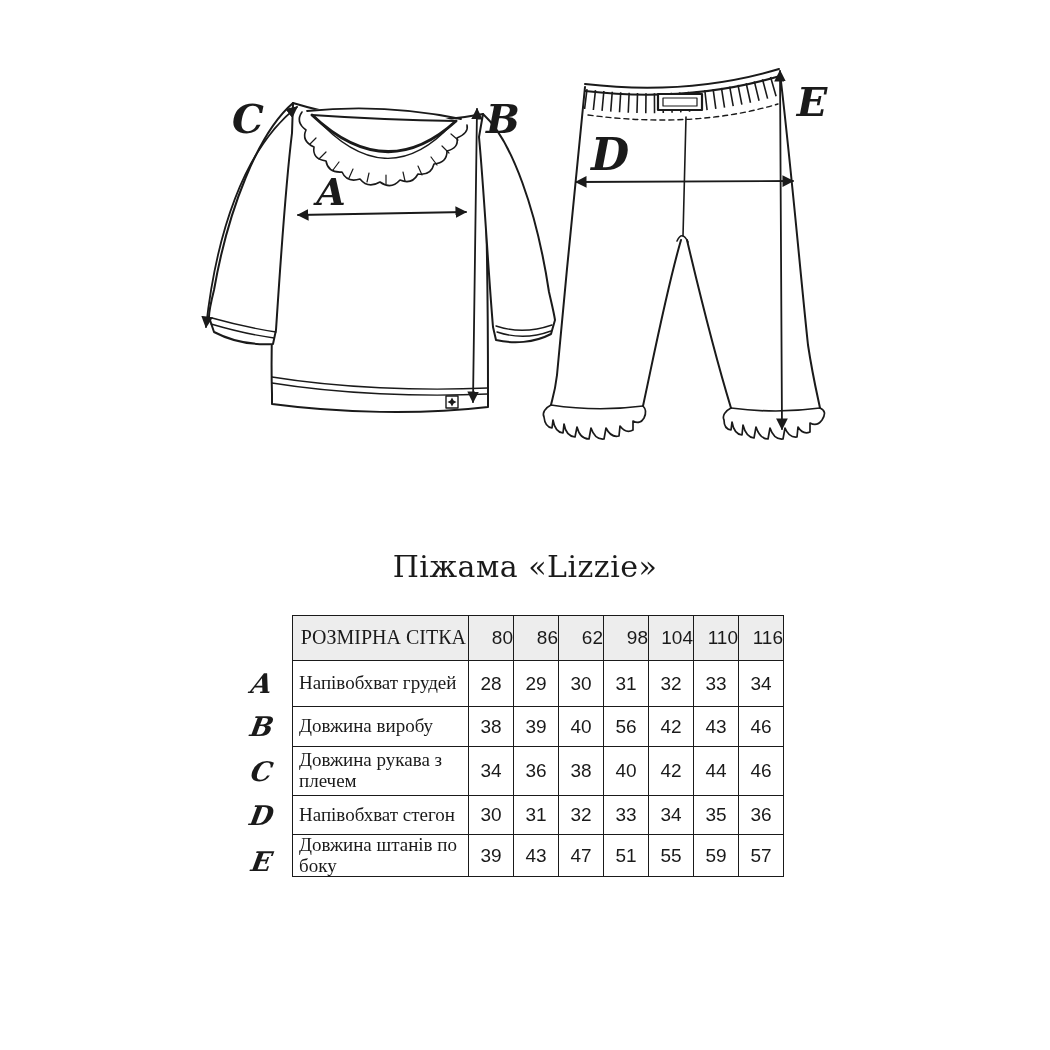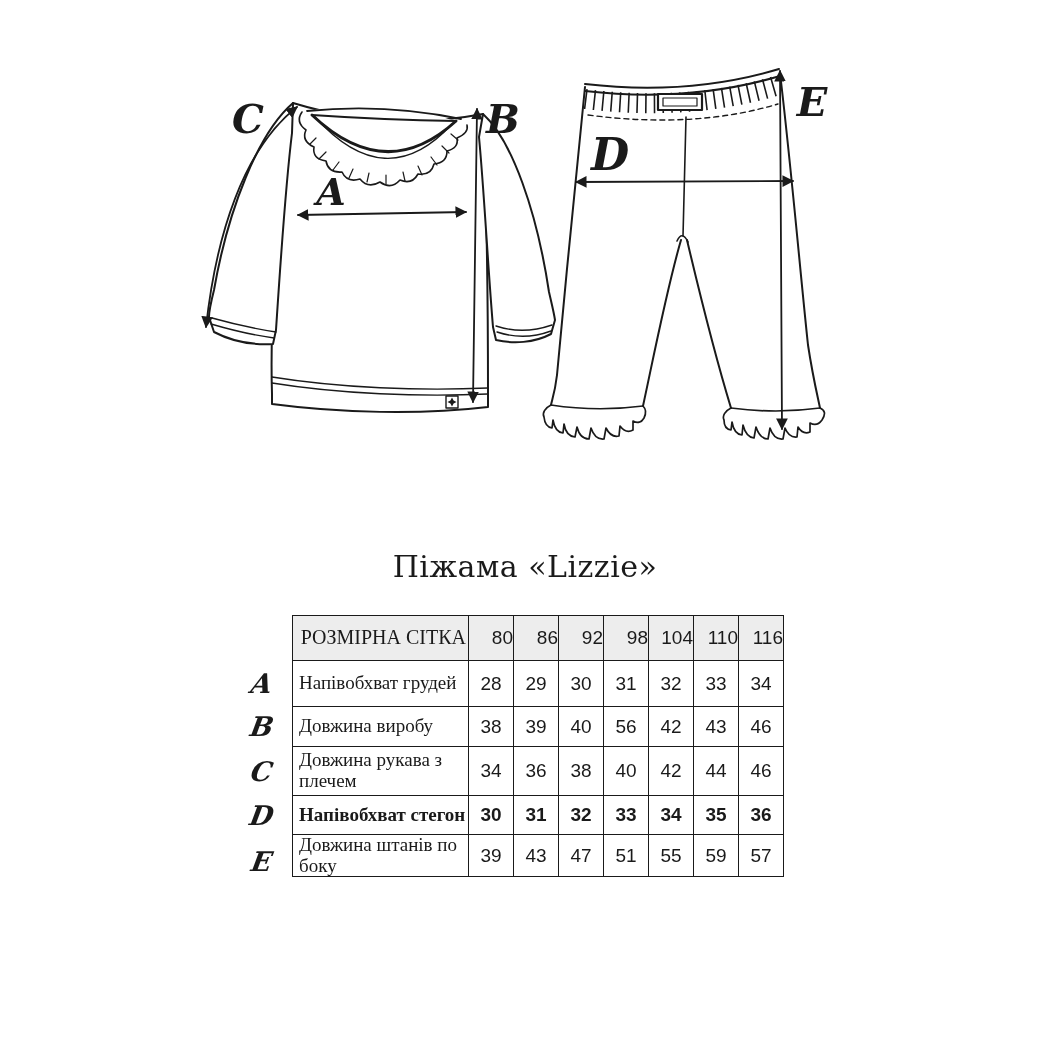--- a/index.html
+++ b/index.html
@@ -17,21 +17,21 @@
   table.size-table{
     position:absolute;left:292px;top:615px;border-collapse:collapse;table-layout:fixed;
   }
   .size-table td{
     border:1.5px solid #1a1a1a;text-align:center;vertical-align:middle;padding:0;
   }
   .size-table tr:nth-child(1){height:45px;}
   .size-table tr:nth-child(2){height:46px;padding-left:27px;}
   .size-table tr:nth-child(3){height:40px;}
   .size-table tr:nth-child(4){height:49px;padding-left:8px;}
-  .size-table tr:nth-child(5){height:39px;font-weight:bold;}
+  .size-table tr:nth-child(5){height:39px;}
   .size-table tr:nth-child(6){height:35px;}
   .size-table td.lbl{
     text-align:left;padding-left:6px;padding-right:2px;
     font-family:"Liberation Serif", serif;font-size:19px;line-height:1.08;
   }
   .size-table td.num{
     font-family:"Liberation Sans", sans-serif;font-size:19px;
   }
   .size-table tr.head td{background:#ededed;text-align:right;}
   .size-table tr.head td.lbl{font-size:20px;}
@@ -144,21 +144,21 @@
       <col class="coln">
         <col class="coln">
         <col class="coln">
         <col class="coln">
     </colgroup>
     <tbody>
       <tr class="head">
         <td class="lbl">РОЗМІРНА СІТКА</td>
         <td class="num">80</td>
         <td class="num">86</td>
-        <td class="num">92</td>
+        <td class="num">62</td>
         <td class="num">98</td>
         <td class="num">104</td>
         <td class="num">110</td>
         <td class="num">116</td>
       </tr>
       <tr>
         <td class="lbl">Напівобхват грудей</td>
         <td class="num">28</td>
         <td class="num">29</td>
         <td class="num">30</td>

